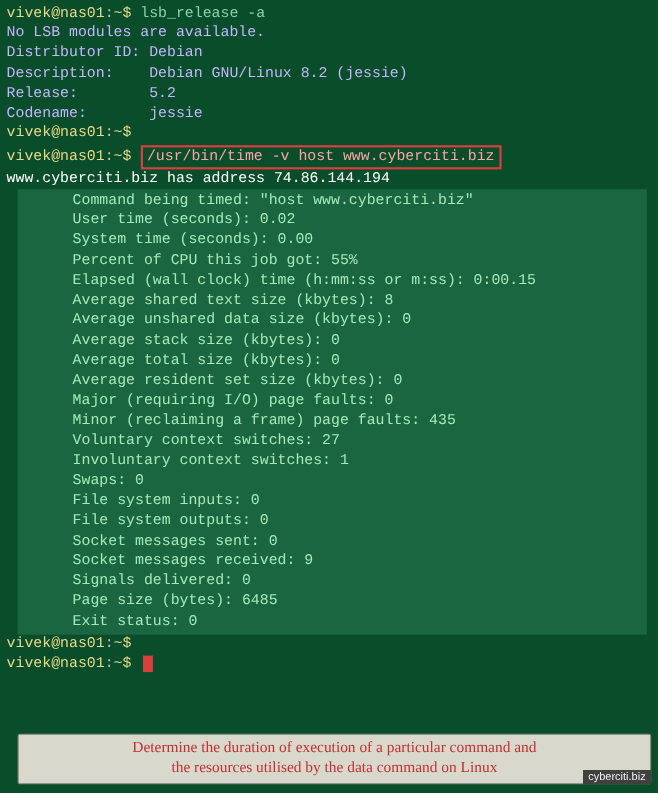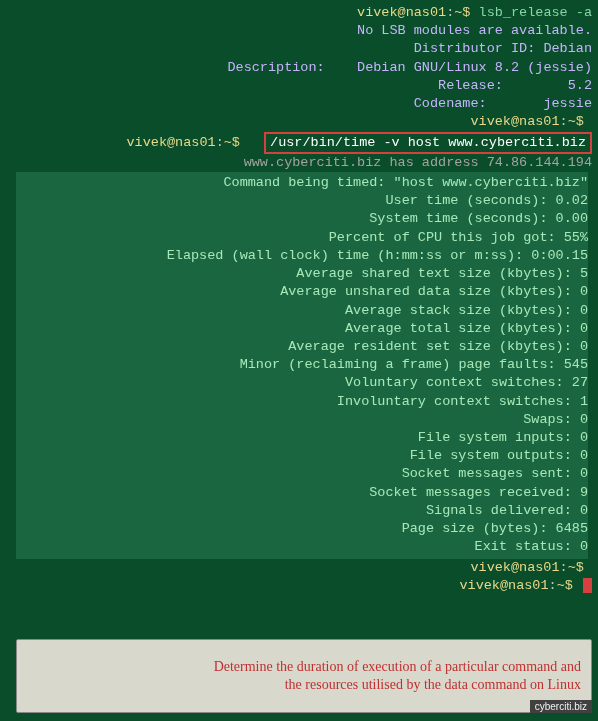--- a/index.html
+++ b/index.html
@@ -1,19 +1,18 @@
 <!DOCTYPE html>
 <html><head>
   <meta charset="utf-8">
   <style>
     * {
       margin: 0;
       padding: 0;
       box-sizing: border-box;
-      text-align: right;
     }
     body {
       background: #0a4d2a;
       font-family: 'Courier New', monospace;
       font-size: 13.5px;
       width: 598px;
       height: 721px;
       position: relative;
       overflow: hidden;
     }
@@ -31,52 +30,51 @@
     .cmd-text {
       color: #88d6a8;
     }
     .gray-text {
       color: #c4b5fd;
     }
     .red-box {
       border: 2px solid #d84040;
       padding: 0px 4px;
       display: inline-block;
-      color: #ffffff;
-      margin-left: 16px;
+      color: #fca5a5;
     }
     .highlight-block {
       background: #1a6640;
       margin: 0 4px 0 10px;
       padding: 2px 0;
     }
     .highlight-block .line {
       padding-left: 50px;
       color: #a8e8b8;
     }
     .dns-line {
-      color: #a3a3a3;
+      color: #ffffff;
     }
     .cursor {
       display: inline-block;
       width: 9px;
       height: 15px;
       background: #d84040;
       vertical-align: text-bottom;
       margin-left: 2px;
     }
     .caption-box {
       position: absolute;
       bottom: 8px;
       left: 6px;
       right: 6px;
       background: #d8d8cc;
       border: 1px solid #888;
       border-radius: 2px;
-      padding: 18px 10px;
+      padding: 4px 10px;
       text-align: center;
       font-family: Georgia, serif;
       font-size: 14px;
       color: #c03030;
       line-height: 1.3;
       margin-left: 10px;
     }
     .watermark {
       position: absolute;
       bottom: 8px;
@@ -104,26 +102,27 @@
   <div class="line gray-text">Codename:       jessie</div>
   <div class="line"><span class="prompt-user">vivek@nas01</span><span class="prompt-sep">:</span><span class="prompt-user">~$ </span></div>
   <div class="line"><span class="prompt-user">vivek@nas01</span><span class="prompt-sep">:</span><span class="prompt-user">~$ </span><span class="red-box">/usr/bin/time -v host www.cyberciti.biz</span></div>
   <div class="line dns-line">www.cyberciti.biz has address 74.86.144.194</div>
   <div class="highlight-block">
     <div class="line">Command being timed: "host www.cyberciti.biz"</div>
     <div class="line">User time (seconds): 0.02</div>
     <div class="line">System time (seconds): 0.00</div>
     <div class="line">Percent of CPU this job got: 55%</div>
     <div class="line">Elapsed (wall clock) time (h:mm:ss or m:ss): 0:00.15</div>
-    <div class="line">Average shared text size (kbytes): 5</div>
+    <div class="line">Average shared text size (kbytes): 8</div>
     <div class="line">Average unshared data size (kbytes): 0</div>
     <div class="line">Average stack size (kbytes): 0</div>
     <div class="line">Average total size (kbytes): 0</div>
     <div class="line">Average resident set size (kbytes): 0</div>
-    <div class="line">Minor (reclaiming a frame) page faults: 545</div>
+    <div class="line">Major (requiring I/O) page faults: 0</div>
+    <div class="line">Minor (reclaiming a frame) page faults: 435</div>
     <div class="line">Voluntary context switches: 27</div>
     <div class="line">Involuntary context switches: 1</div>
     <div class="line">Swaps: 0</div>
     <div class="line">File system inputs: 0</div>
     <div class="line">File system outputs: 0</div>
     <div class="line">Socket messages sent: 0</div>
     <div class="line">Socket messages received: 9</div>
     <div class="line">Signals delivered: 0</div>
     <div class="line">Page size (bytes): 6485</div>
     <div class="line">Exit status: 0</div>

